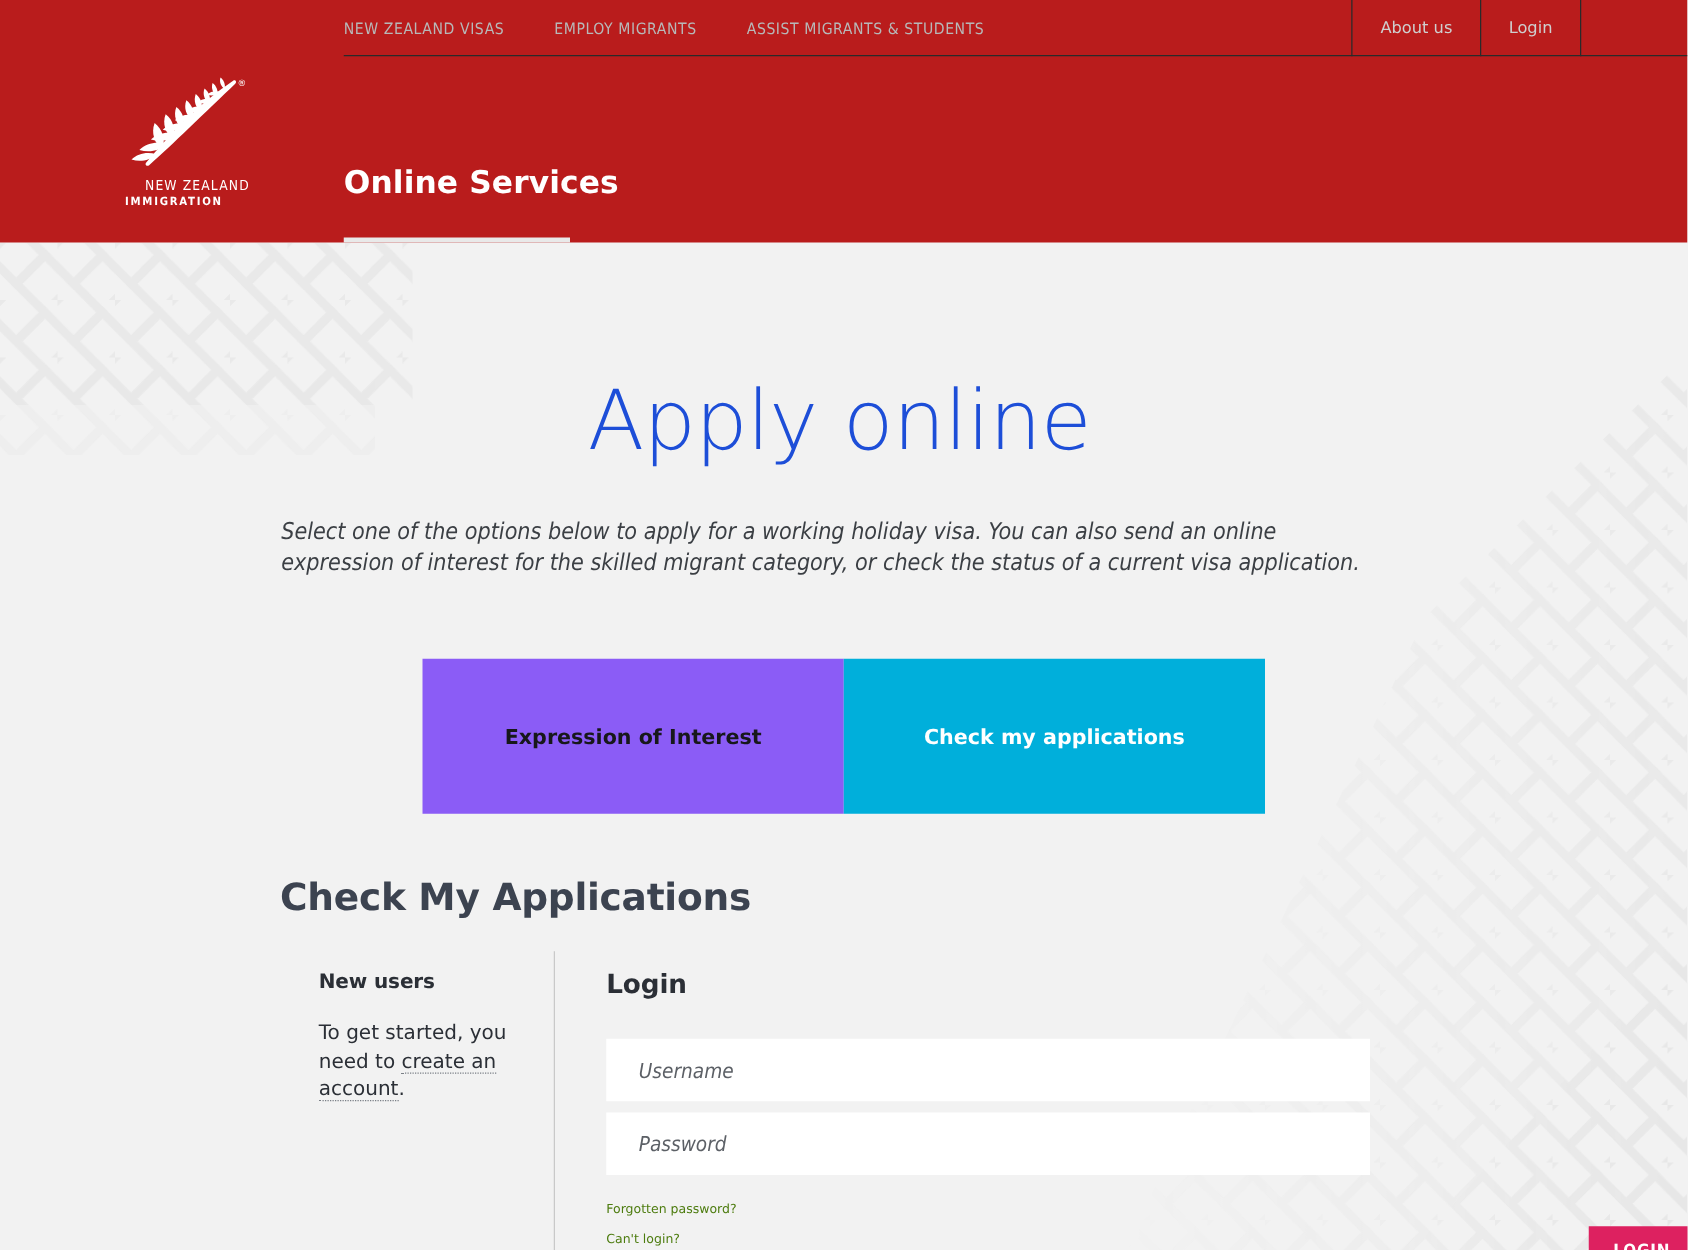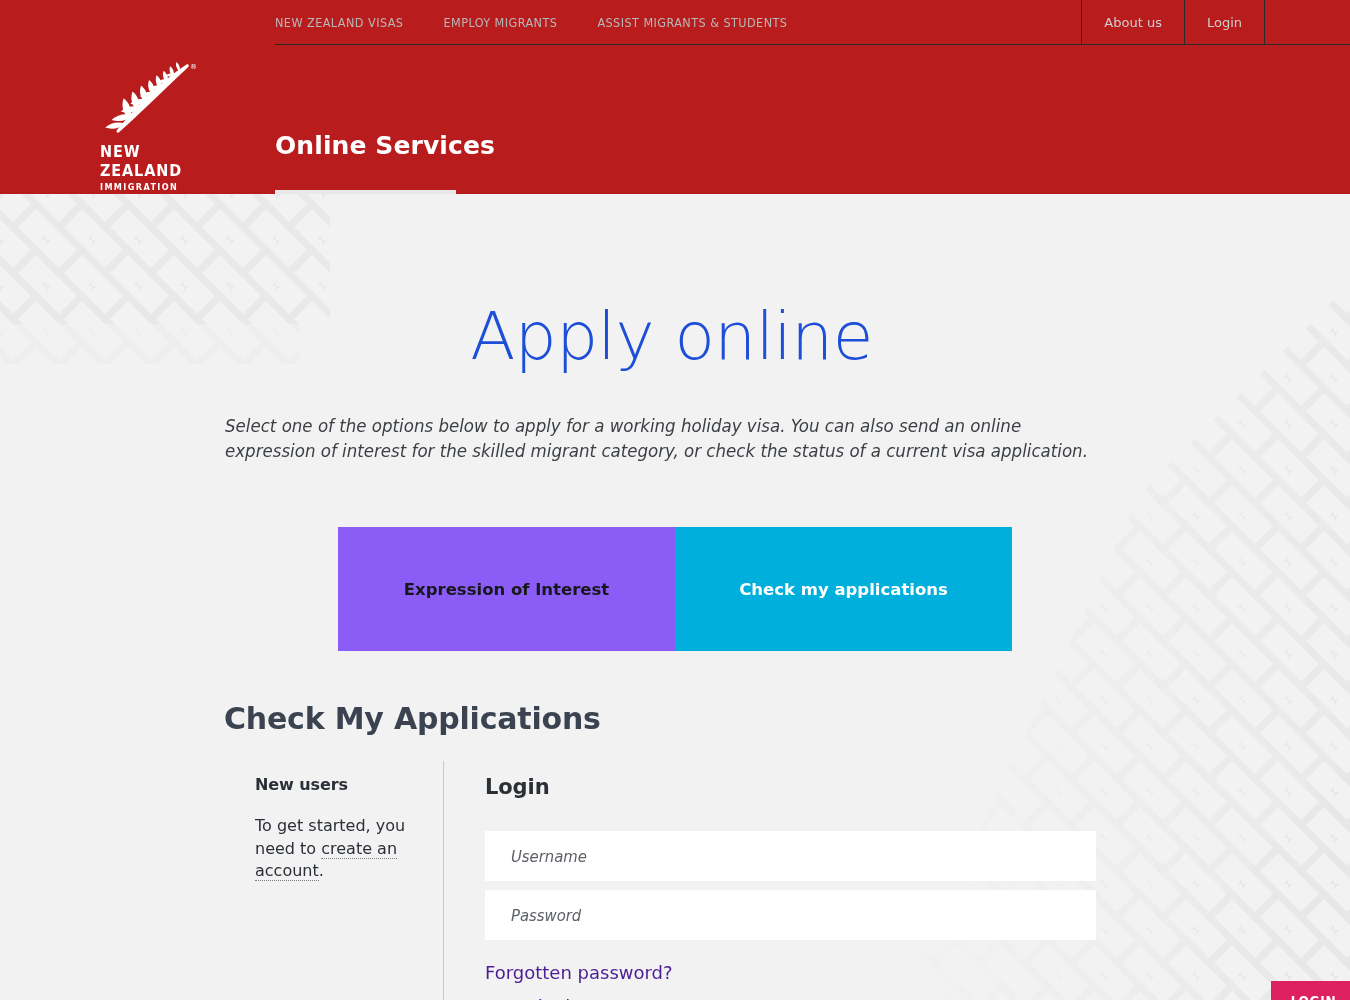--- a/index.html
+++ b/index.html
@@ -92,25 +92,26 @@
 
   
   .logo {
     position: absolute;
     left: 100px; top: 60px;
     width: 100px;
   }
   .logo .fern { display: block; }
   .logo .brand1 {
     color: #ffffff;
-    font-size: 16px;
-    font-weight: bold;
+    font-size: 11px;
+    font-weight: normal;
     letter-spacing: 0.9px;
     margin-top: 4px;
     font-family: "DejaVu Sans Condensed", "Liberation Sans Narrow", "Liberation Sans", sans-serif;
+    margin-left: 16px;
   }
   .logo .brand2 {
     color: #ffffff;
     font-size: 9px;
     font-weight: bold;
     letter-spacing: 1.4px;
     margin-top: 2px;
     font-family: "DejaVu Sans Condensed", "Liberation Sans Narrow", "Liberation Sans", sans-serif;
   }
 
@@ -267,22 +268,22 @@
     opacity: 1;
   }
   .field-username { margin-top: 32px; }
   .field-password { margin-top: 9px; }
 
   .helper-links {
     margin-top: 22px;
   }
   .helper-links a {
     display: block;
-    font-size: 18px;
-    color: #4c1d95;
+    font-size: 10px;
+    color: #4d7c0f;
     text-decoration: none;
     margin-bottom: 13px;
     cursor: pointer;
   }
 
   .login-btn {
     position: absolute;
     left: 786px; top: 206px;
     width: 85px; height: 40px;
     background: #dd2160;

